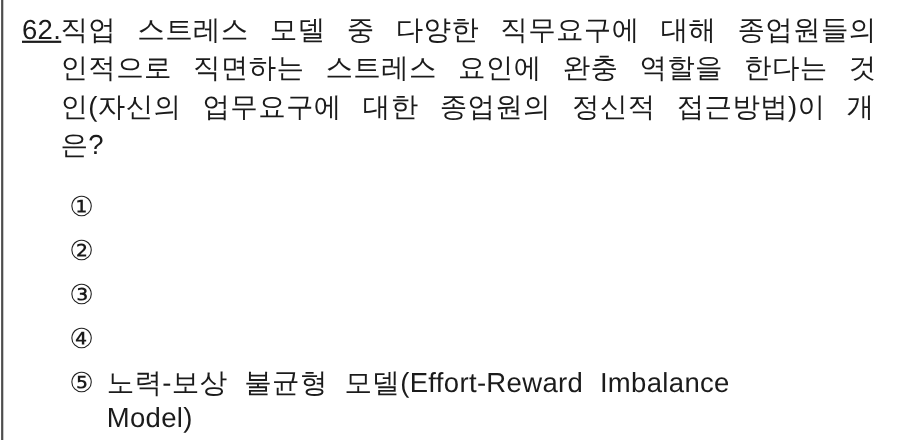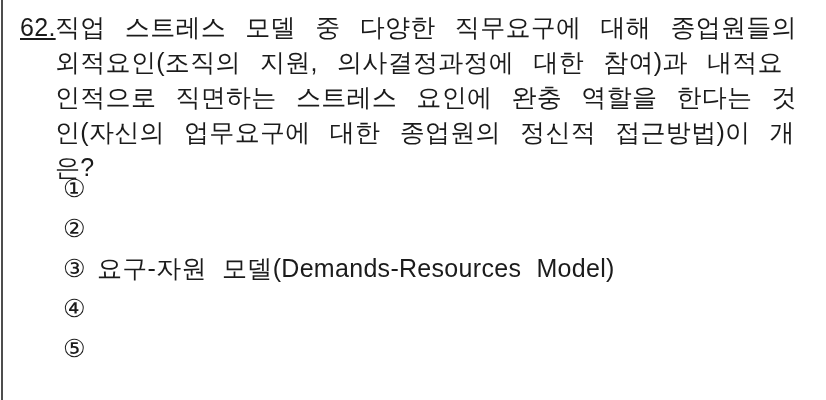--- a/index.html
+++ b/index.html
@@ -77,37 +77,37 @@
 </style>
 </head>
 <body>
 
 <div class="left-rule"></div>
 
 <div class="question">
   <div class="qnum">62.</div>
   <div class="qlines">
     <div class="qline">직업 스트레스 모델 중 다양한 직무요구에 대해 종업원들의</div>
-    <div class="qline">외적요인(조직의 지원, 의사결정과정에 대한 참여)과 내적요</div>
     <div class="qline">인적으로 직면하는 스트레스 요인에 완충 역할을 한다는 것</div>
     <div class="qline">인(자신의 업무요구에 대한 종업원의 정신적 접근방법)이 개</div>
     <div class="qline">은?</div>
   </div>
 </div>
 
 <div class="options">
   <div class="option">
     <span class="onum">①</span>
   </div>
   <div class="option">
     <span class="onum">②</span>
   </div>
   <div class="option">
     <span class="onum">③</span>
-    <span class="otext">요구-자원 모델(Demands-Resources Model)</span>
   </div>
   <div class="option">
     <span class="onum">④</span>
   </div>
   <div class="option">
     <span class="onum">⑤</span>
+    <span class="otext">노력-보상 불균형 모델(Effort-Reward Imbalance
+Model)</span>
   </div>
 </div>
 
 </body></html>

